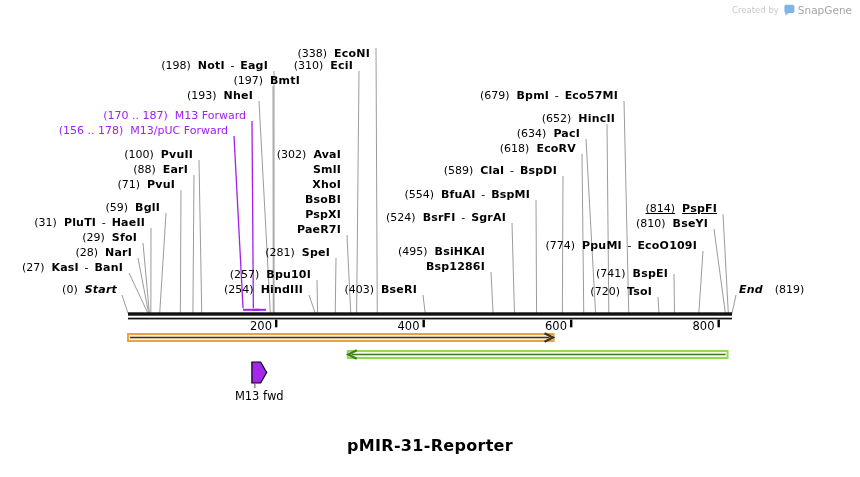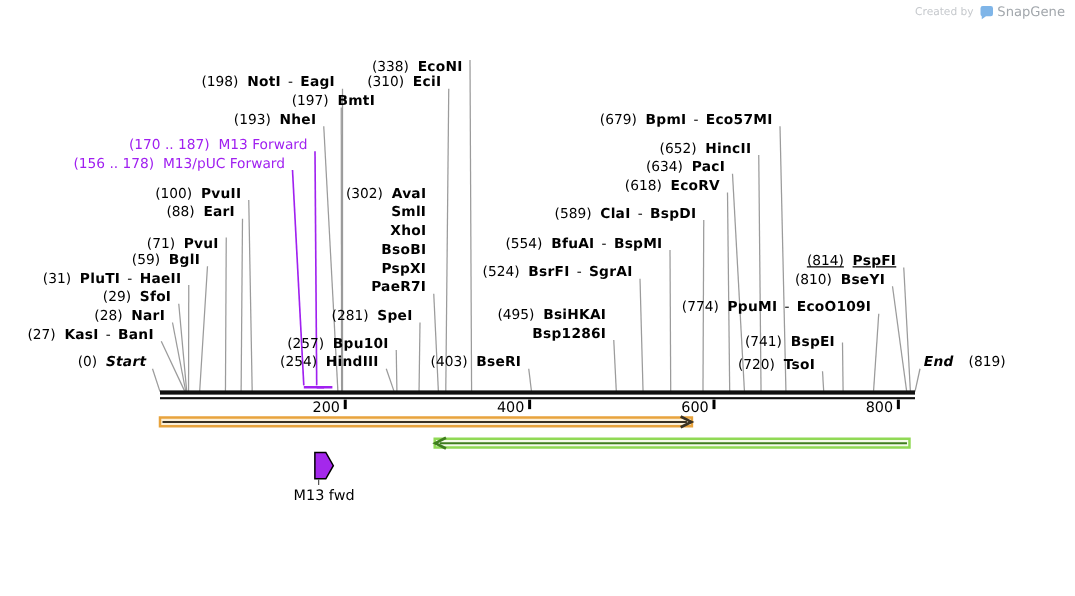--- a/index.html
+++ b/index.html
@@ -105,21 +105,21 @@
       </div>
       <div class="site-label" style="right: 723px; top: 230px;">
         <div><span class="pos">(29)</span><span class="nm">SfoI</span></div>
       </div>
       <div class="site-label" style="right: 715px; top: 215px;">
         <div><span class="pos">(31)</span><span class="nm">PluTI<span class="dash"> - </span>HaeII</span></div>
       </div>
       <div class="site-label" style="right: 700px; top: 200px;">
         <div><span class="pos">(59)</span><span class="nm">BglI</span></div>
       </div>
-      <div class="site-label" style="right: 685px; top: 187px;">
+      <div class="site-label" style="right: 685px; top: 177px;">
         <div><span class="pos">(71)</span><span class="nm">PvuI</span></div>
       </div>
       <div class="site-label" style="right: 672px; top: 162px;">
         <div><span class="pos">(88)</span><span class="nm">EarI</span></div>
       </div>
       <div class="site-label" style="right: 667px; top: 147px;">
         <div><span class="pos">(100)</span><span class="nm">PvuII</span></div>
       </div>
       <div class="site-label" style="right: 607px; top: 88px;">
         <div><span class="pos">(193)</span><span class="nm">NheI</span></div>
@@ -168,21 +168,21 @@
       </div>
       <div class="site-label" style="right: 303px; top: 163px;">
         <div><span class="pos">(589)</span><span class="nm">ClaI<span class="dash"> - </span>BspDI</span></div>
       </div>
       <div class="site-label" style="right: 284px; top: 141px;">
         <div><span class="pos">(618)</span><span class="nm">EcoRV</span></div>
       </div>
       <div class="site-label" style="right: 280px; top: 126px;">
         <div><span class="pos">(634)</span><span class="nm">PacI</span></div>
       </div>
-      <div class="site-label" style="right: 259px; top: 111px; margin-left: 45px;">
+      <div class="site-label" style="right: 245px; top: 111px; margin-left: 45px;">
         <div><span class="pos">(652)</span><span class="nm">HincII</span></div>
       </div>
       <div class="site-label" style="right: 242px; top: 88px;">
         <div><span class="pos">(679)</span><span class="nm">BpmI<span class="dash"> - </span>Eco57MI</span></div>
       </div>
       <div class="site-label" style="right: 208px; top: 284px;">
         <div><span class="pos">(720)</span><span class="nm">TsoI</span></div>
       </div>
       <div class="site-label" style="right: 192px; top: 266px;">
         <div><span class="pos">(741)</span><span class="nm">BspEI</span></div>
@@ -196,15 +196,16 @@
       <div class="site-label" style="right: 143px; top: 201px; text-decoration: underline;">
         <div><span class="pos">(814)</span><span class="nm">PspFI</span></div>
       </div>
       <div class="site-label terminal" style="right: 743px; top: 282px;"><span class="pos">(0)</span><span class="nm">Start</span></div>
       <div class="site-label terminal end-label" style="left: 732px; top: 282px;"><span class="nm">End</span><span class="pos">(819)</span></div>
       <div class="primer-label" style="right: 632px; top: 123px; color: rgb(160, 32, 240);"><span class="pos">(156 .. 178)</span><span class="nm">M13/pUC Forward</span></div>
       <div class="primer-label" style="right: 614px; top: 108px; color: rgb(160, 32, 240);"><span class="pos">(170 .. 187)</span><span class="nm">M13 Forward</span></div>
     </div>
 
   <div class="title-block">
+    <div class="t">pMIR-31-Reporter</div>
   </div>
 
 </div>
 
 </body></html>

